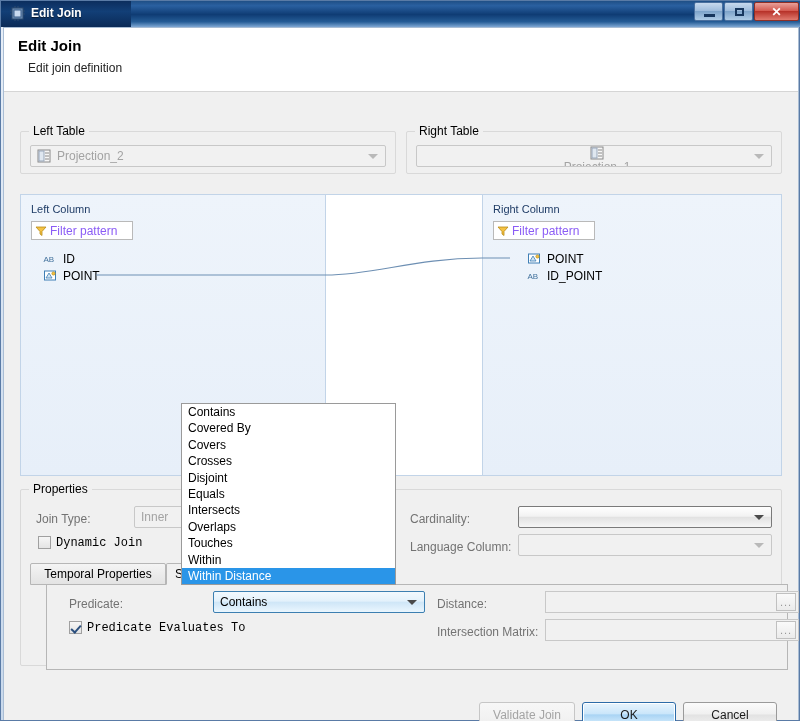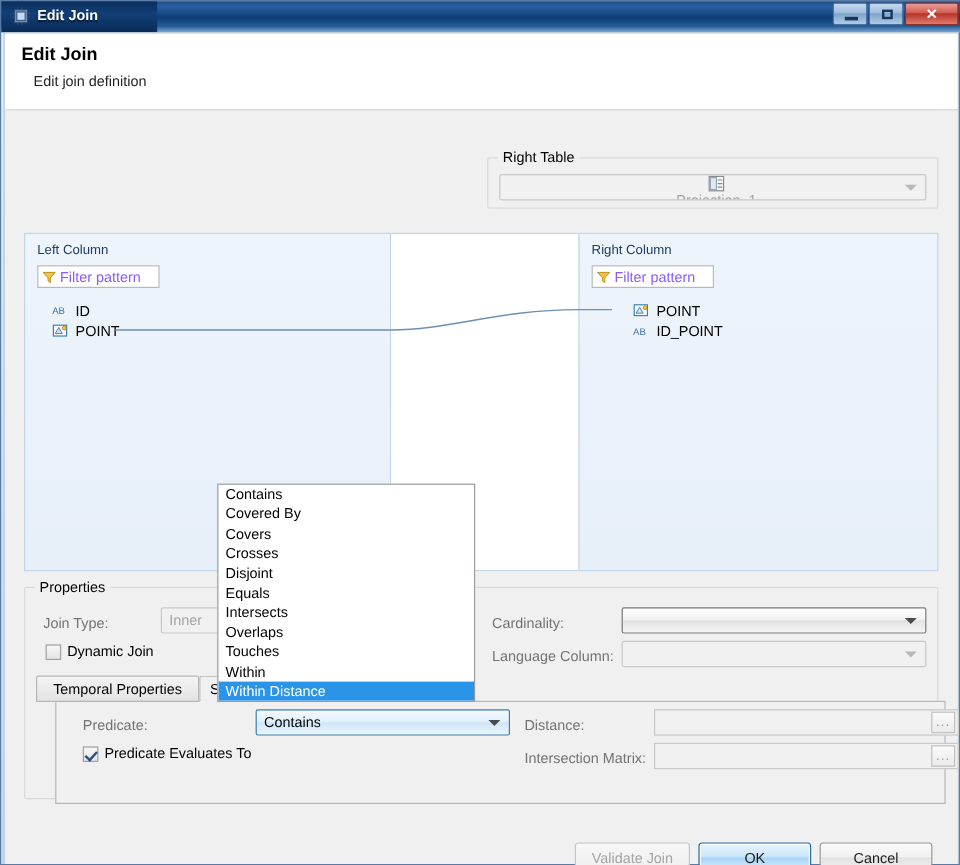--- a/index.html
+++ b/index.html
@@ -174,21 +174,21 @@
     position: absolute; top: 0; bottom: 0;
     background: #ffffff;
     border-top: 1px solid #c2d4e8;
     border-bottom: 1px solid #c2d4e8;
   }
 
   
   .lbl { position: absolute; font-size: 12px; color: #737373; white-space: nowrap; }
 
   
-  .cbrow { position: absolute; display: flex; align-items: center; }
+  .cbrow { position: absolute; display: flex; align-items: flex-start; font-family: Liberation Mono, monospace; }
   .cbox {
     width: 13px; height: 13px;
     border: 1px solid #a0a0a0;
     background: linear-gradient(180deg,#f6f6f6,#e4e4e4);
     position: relative; flex: 0 0 auto;
   }
   .cbox.checked::after {
     content: "";
     position: absolute; left: 3px; top: 1px;
     width: 4px; height: 8px;
@@ -319,20 +319,37 @@
 
   <div class="client">
 
     <div class="header-band">
       <div class="header-title">Edit Join</div>
       <div class="header-sub">Edit join definition</div>
     </div>
 
     <div class="body-area">
 
+      <div class="group" style="left:16px; top:31px; width:376px; height:50px;">
+        <div class="gbox"></div>
+        <div class="glabel">Left Table</div>
+        <div class="combo disabled" style="left:10px; top:21px; width:356px;">
+          <span class="tbl-icon">
+            <svg width="14" height="14" viewBox="0 0 14 14">
+              <rect x="1" y="1" width="12" height="12" fill="#f7f7f7" stroke="#8a8a8a"></rect>
+              <rect x="2" y="2" width="5" height="10" fill="#dfe7f0" stroke="#9aa8bb"></rect>
+              <line x1="8" y1="4" x2="12" y2="4" stroke="#8a8a8a"></line>
+              <line x1="8" y1="7" x2="12" y2="7" stroke="#8a8a8a"></line>
+              <line x1="8" y1="10" x2="12" y2="10" stroke="#8a8a8a"></line>
+            </svg>
+          </span>
+          <span class="ctext">Projection_2</span>
+          <span class="carrow"></span>
+        </div>
+      </div>
 
       <div class="group" style="left:402px; top:31px; width:376px; height:50px;">
         <div class="gbox"></div>
         <div class="glabel">Right Table</div>
         <div class="combo disabled" style="left:10px; top:21px; width:356px;flex-direction:column;">
           <span class="tbl-icon">
             <svg width="14" height="14" viewBox="0 0 14 14">
               <rect x="1" y="1" width="12" height="12" fill="#f7f7f7" stroke="#8a8a8a"></rect>
               <rect x="2" y="2" width="5" height="10" fill="#dfe7f0" stroke="#9aa8bb"></rect>
               <line x1="8" y1="4" x2="12" y2="4" stroke="#8a8a8a"></line>

